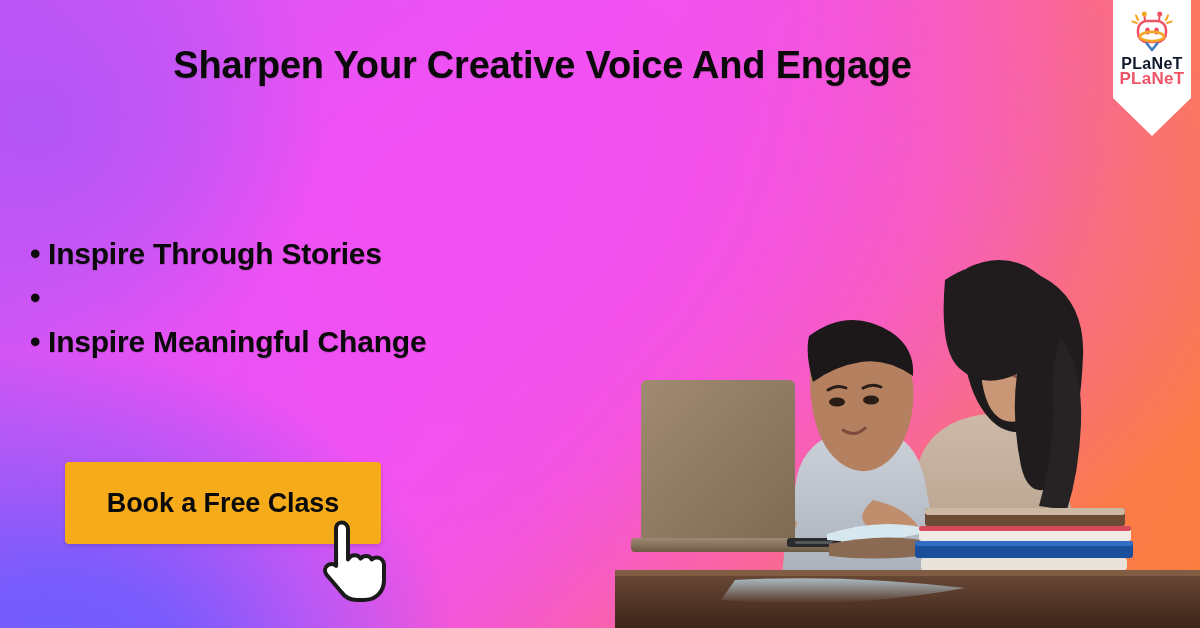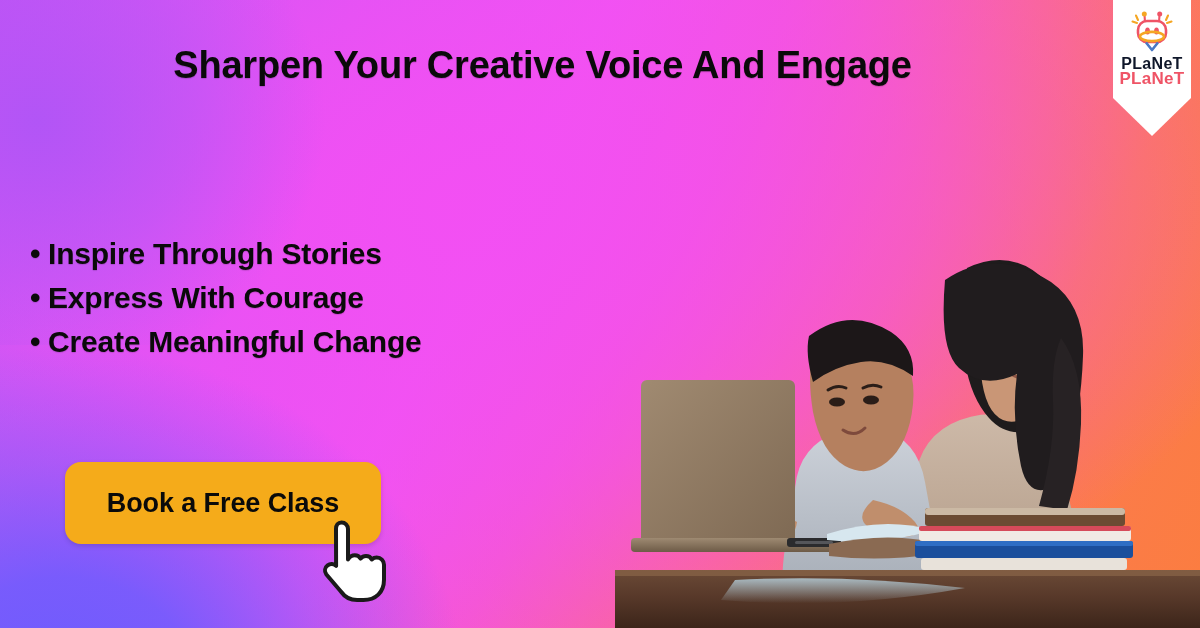--- a/index.html
+++ b/index.html
@@ -102,21 +102,21 @@
     position: absolute;
     left: 65px;
     top: 462px;
     z-index: 7;
   }
   .cta-btn {
     display: block;
     width: 316px;
     height: 82px;
     border: none;
-    border-radius: 16px;
+    border-radius: 4px;
     background: #f5ab1a;
     color: #0a0a0a;
     font-family: "Liberation Sans", sans-serif;
     font-size: 27px;
     font-weight: 700;
     letter-spacing: -0.1px;
     cursor: pointer;
     padding: 0;
     box-shadow: 0 2px 5px rgba(0,0,0,0.14);
   }
@@ -177,25 +177,24 @@
     <span>Sharpen Your Creative Voice And Engage</span>
   </h1>
 
   <ul class="bullets">
     <li>
       <span class="dot">•</span>
       <span>Inspire Through Stories</span>
     </li>
     <li>
       <span class="dot">•</span>
-      <span>Express With Courage</span>
     </li>
     <li>
       <span class="dot">•</span>
-      <span>Create Meaningful Change</span>
+      <span>Inspire Meaningful Change</span>
     </li>
   </ul>
 
   <div class="cta-wrap">
     <button class="cta-btn">Book a Free Class</button>
     <svg class="cursor-hand" viewBox="0 0 74 84">
       <path d="M21.5 3.5c3.6 0 6.5 2.9 6.5 6.5v30.5c1.6-2.6 4-4.2 6.8-4.2 2.6 0 4.6 1.3 5.7 3.3 1.4-1.6 3.3-2.5 5.5-2.5 2.6 0 4.7 1.3 5.8 3.4 1.3-1.2 3-1.9 5-1.9 4 0 7.2 3.1 7.2 7.2v15c0 12.6-8.4 20.3-20.6 20.3h-6.3c-7.2 0-12.3-3-16.2-8.6L6.2 55.2c-2-2.9-1.4-6.7 1.4-8.8 2.6-2 6.2-1.7 8.5.5l-0.1-37c0-3.6 2-6.4 5.5-6.4z" fill="#ffffff" stroke="#1a1a1a" stroke-width="4" stroke-linejoin="round"></path>
     </svg>
   </div>
 

